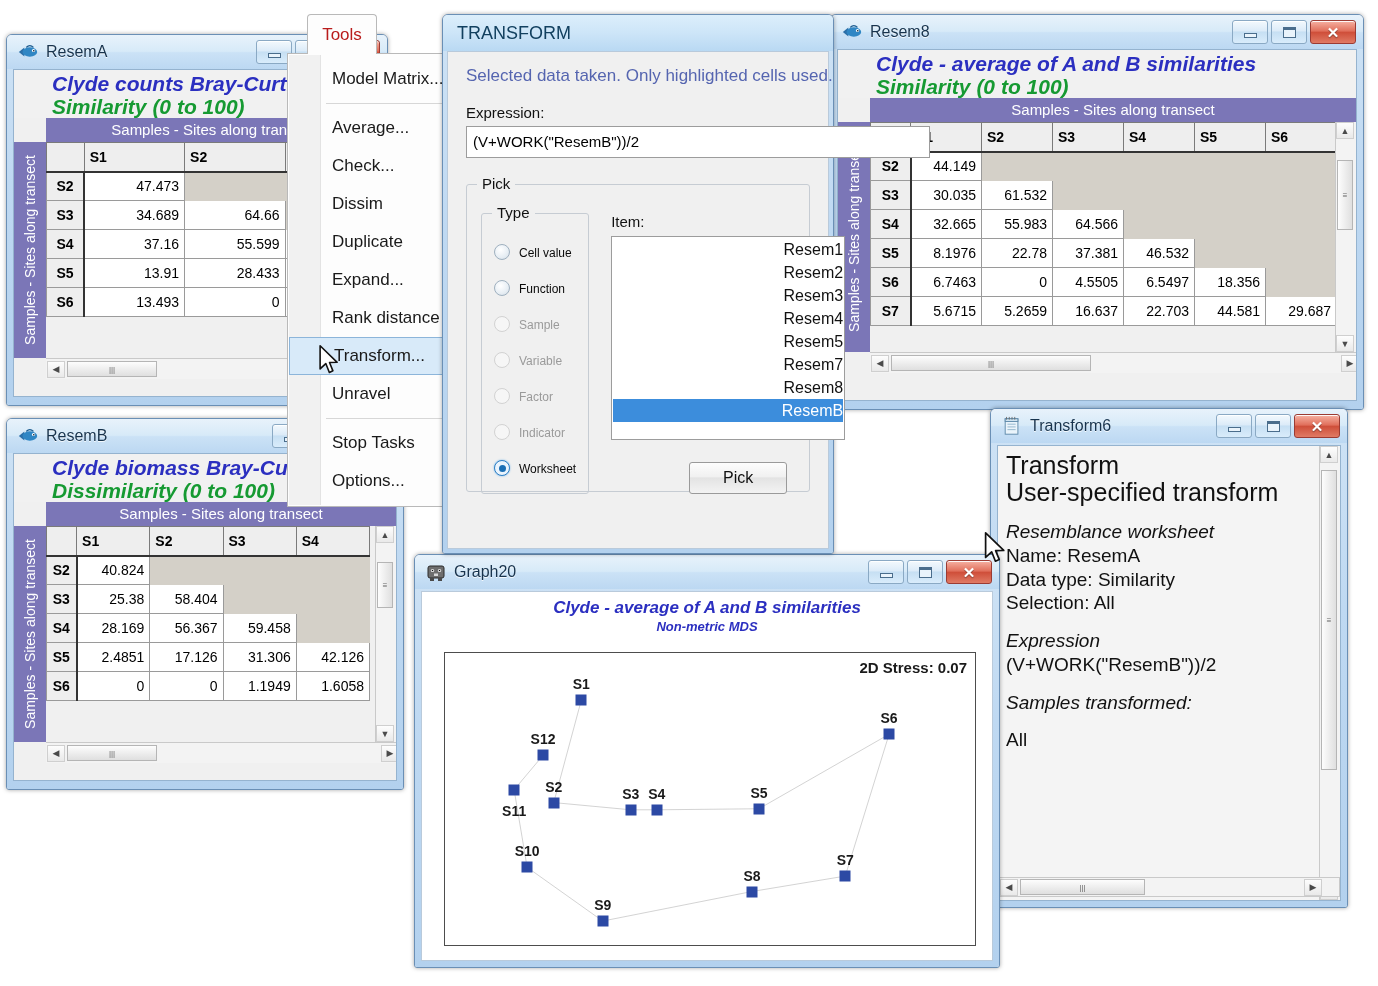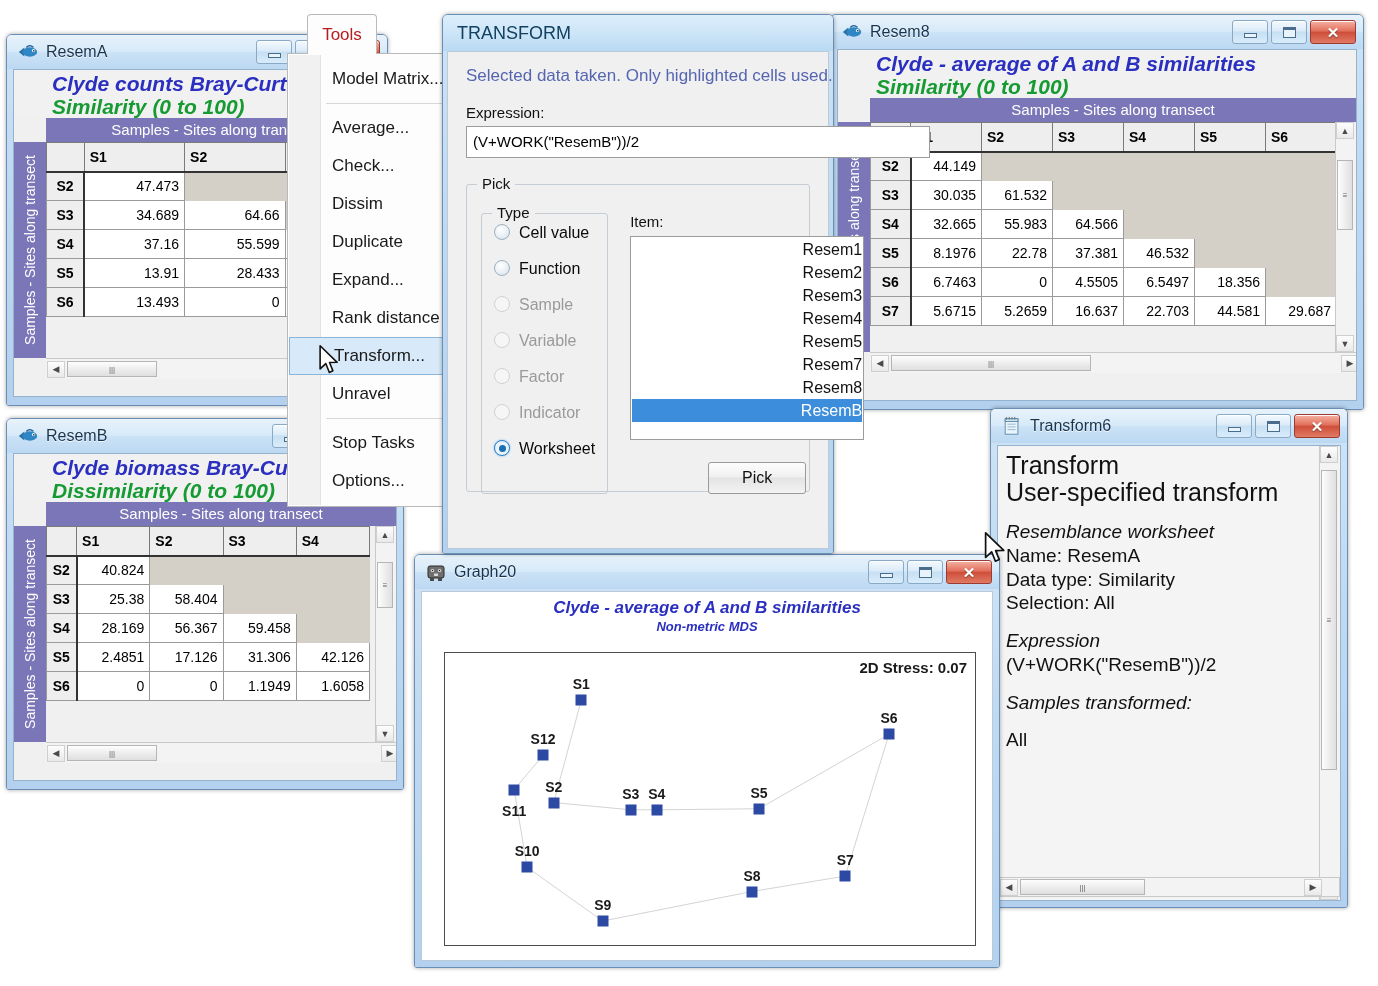--- a/index.html
+++ b/index.html
@@ -125,21 +125,21 @@
     height:36px;display:flex;align-items:center;padding-left:14px;
     background:linear-gradient(to bottom,#dceefb 0%,#cde5f8 50%,#b9d9f3 100%);
     font-size:18px;color:#12405f;border-radius:5px 5px 0 0;
   }
   .dlg-body{position:absolute;left:4px;right:4px;top:36px;bottom:4px;background:#f0f0f0;border:1px solid #b9cadb;box-sizing:border-box;padding:14px 18px;}
   .dlg-note{color:#5565b0;font-size:17px;margin-bottom:18px;white-space:nowrap;}
   .dlg-lbl{font-size:15px;color:#111;margin-bottom:5px;}
   .dlg-input{background:#fff;border:1px solid #9c9c9c;height:30px;line-height:30px;padding:0 6px;font-size:15px;color:#000;}
   .gbox{border:1px solid #c6ccd3;border-radius:3px;position:relative;margin-top:26px;padding:16px 14px 12px;}
   .gbox>legend, .gbox .gtitle{position:absolute;top:-10px;left:10px;background:#f0f0f0;padding:0 5px;font-size:15px;color:#111;}
-  .radio-row{display:flex;align-items:flex-start;height:36px;font-size:16px;color:#0a0a0a;}
+  .radio-row{display:flex;align-items:flex-end;height:36px;font-size:12px;color:#0a0a0a;}
   .radio-row.dis{color:#9a9a9a;}
   .rb{width:16px;height:16px;border-radius:50%;border:1px solid #9fb0bf;background:radial-gradient(circle at 40% 35%,#ffffff 0%,#e7eef4 60%,#cfd9e2 100%);margin-right:9px;flex:0 0 16px;box-sizing:border-box;}
   .rb.on{border:1px solid #2f7fc4;background:#eaf4fd;display:flex;align-items:center;justify-content:center;box-shadow:0 0 2px #6fb3e8;}
   .rb.on:after{content:"";width:7px;height:7px;border-radius:50%;background:#1a6fb5;}
   .rb.dis{border-color:#d2d2d2;background:#f6f6f6;}
   .listbox{background:#fff;border:1px solid #9c9c9c;padding:1px;overflow:hidden;}
   .li{font-size:16px;line-height:23px;padding-left:4px;color:#111;white-space:nowrap;}
   .li.sel{background:#3c8ddc;color:#fff;}
   .btn{
     border:1px solid #9a9a9a;border-radius:3px;

